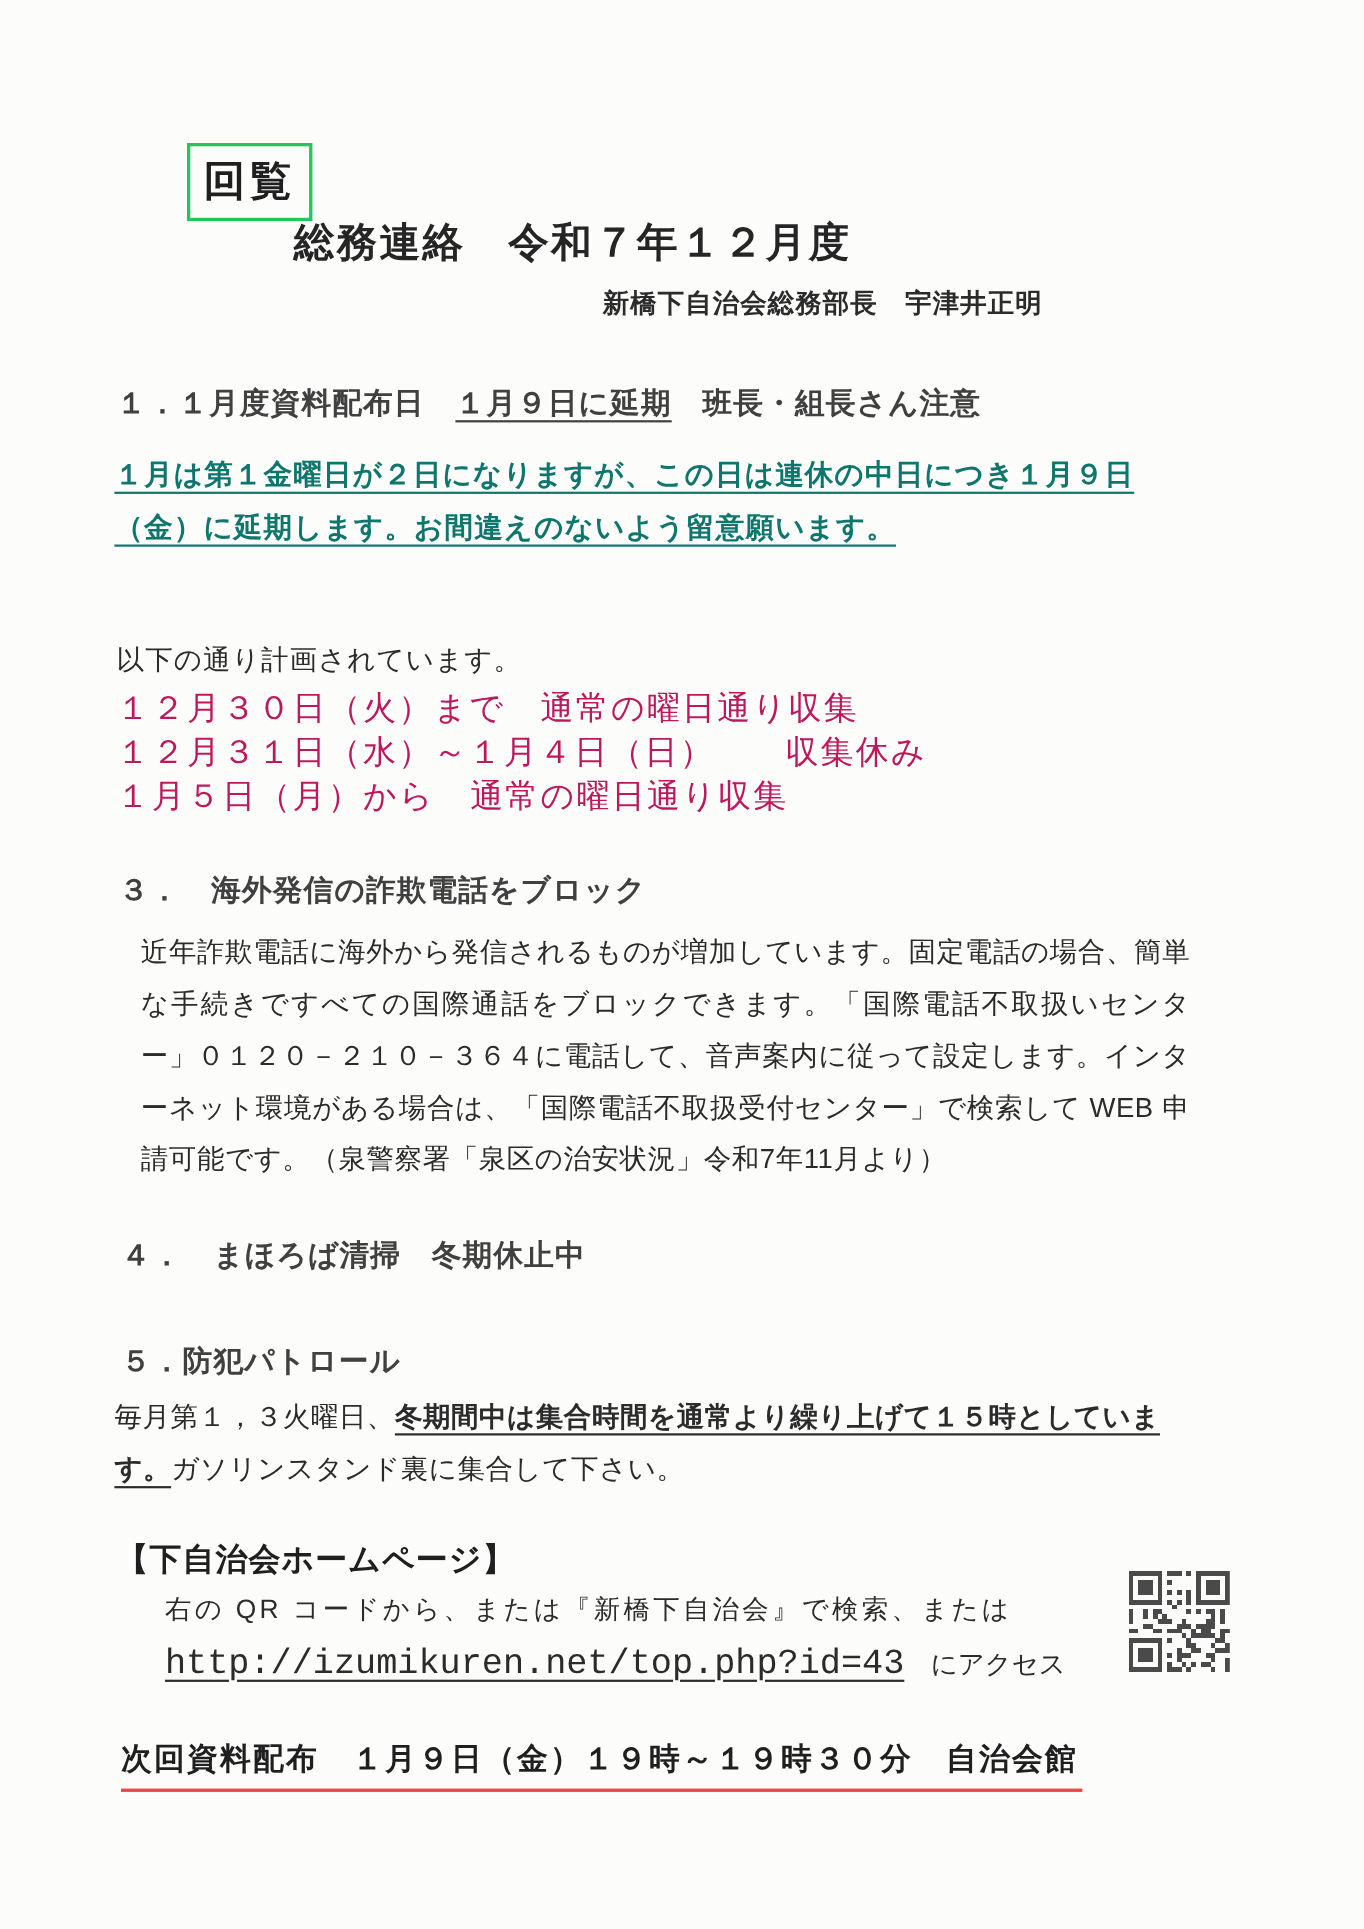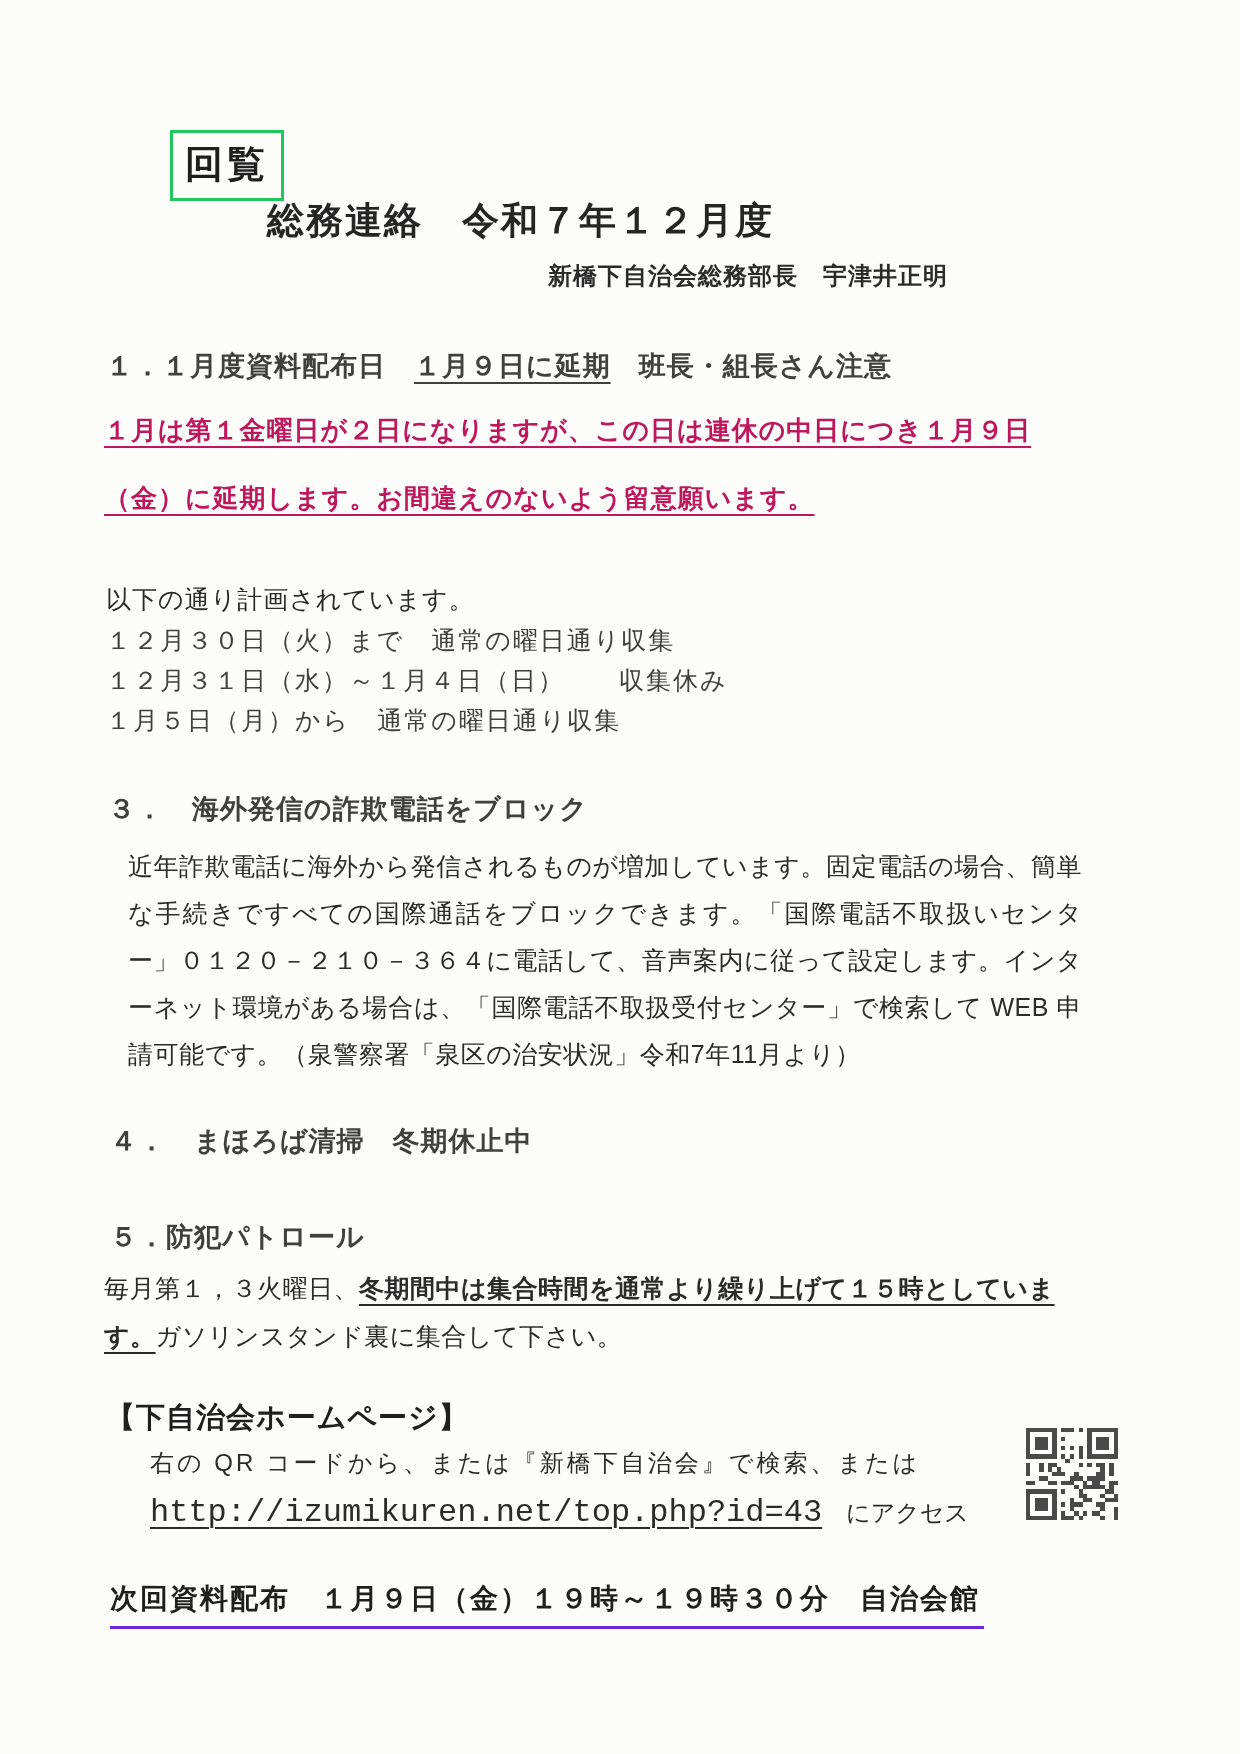--- a/index.html
+++ b/index.html
@@ -23,28 +23,28 @@
     font-size:37px;font-weight:700;color:#252525;letter-spacing:2px;
   }
   .author{
     left:548px;top:260px;
     font-size:24px;font-weight:600;color:#2b2b2b;letter-spacing:1px;
   }
   .h-num{font-size:27px;font-weight:700;color:#404040;letter-spacing:1px;}
   .s1-heading{left:106px;top:348px;}
   .u-span{text-decoration:underline;text-underline-offset:7px;text-decoration-thickness:2px;}
   .s1-body{
-    left:104px;top:396px;width:952px;
-    font-size:26px;font-weight:700;line-height:68px;color:#be185d;
+    left:104px;top:407px;width:952px;
+    font-size:26px;font-weight:700;line-height:48px;color:#0f766e;
     text-decoration:underline;text-underline-offset:7px;text-decoration-thickness:2px;
     letter-spacing:1px;
   }
   .s2-heading{left:108px;top:531px;}
   .s2-intro{left:106px;top:583px;font-size:25px;color:#2b2b2b;letter-spacing:1px;}
-  .s2-row{left:106px;font-size:25px;color:#404040;letter-spacing:2px;}
+  .s2-row{left:106px;font-size:30px;color:#be185d;letter-spacing:2px;}
   .s2-row.r0{top:624px;}
   .s2-row.r1{top:664px;}
   .s2-row.r2{top:704px;}
   .s3-heading{left:108px;top:791px;}
   .s3-body{
     left:104px;top:843px;width:954px;
     font-size:25px;line-height:47px;color:#2b2b2b;letter-spacing:0.5px;
     text-align:justify;
     margin-left:24px;
   }
@@ -63,21 +63,21 @@
   .hp-url-line{left:150px;top:1494px;font-size:24px;color:#2b2b2b;}
   .hp-url{
     font-family:"Liberation Mono","DejaVu Sans Mono",monospace;
     font-size:32px;letter-spacing:0px;
     text-decoration:underline;text-underline-offset:6px;text-decoration-thickness:2px;
   }
   .qr{left:1026px;top:1428px;width:92px;height:92px;}
   .footer-line{
     left:110px;top:1580px;
     font-size:28px;font-weight:700;color:#1f1f1f;letter-spacing:2px;
-    border-bottom:3px solid #6d28d9;padding-bottom:8px;padding-right:4px;
+    border-bottom:3px solid #ef4444;padding-bottom:8px;padding-right:4px;
   }
 </style>
 </head>
 <body>
 
 <div class="page">
 
   <div class="abs stamp">
     <span>回覧</span>
   </div>

